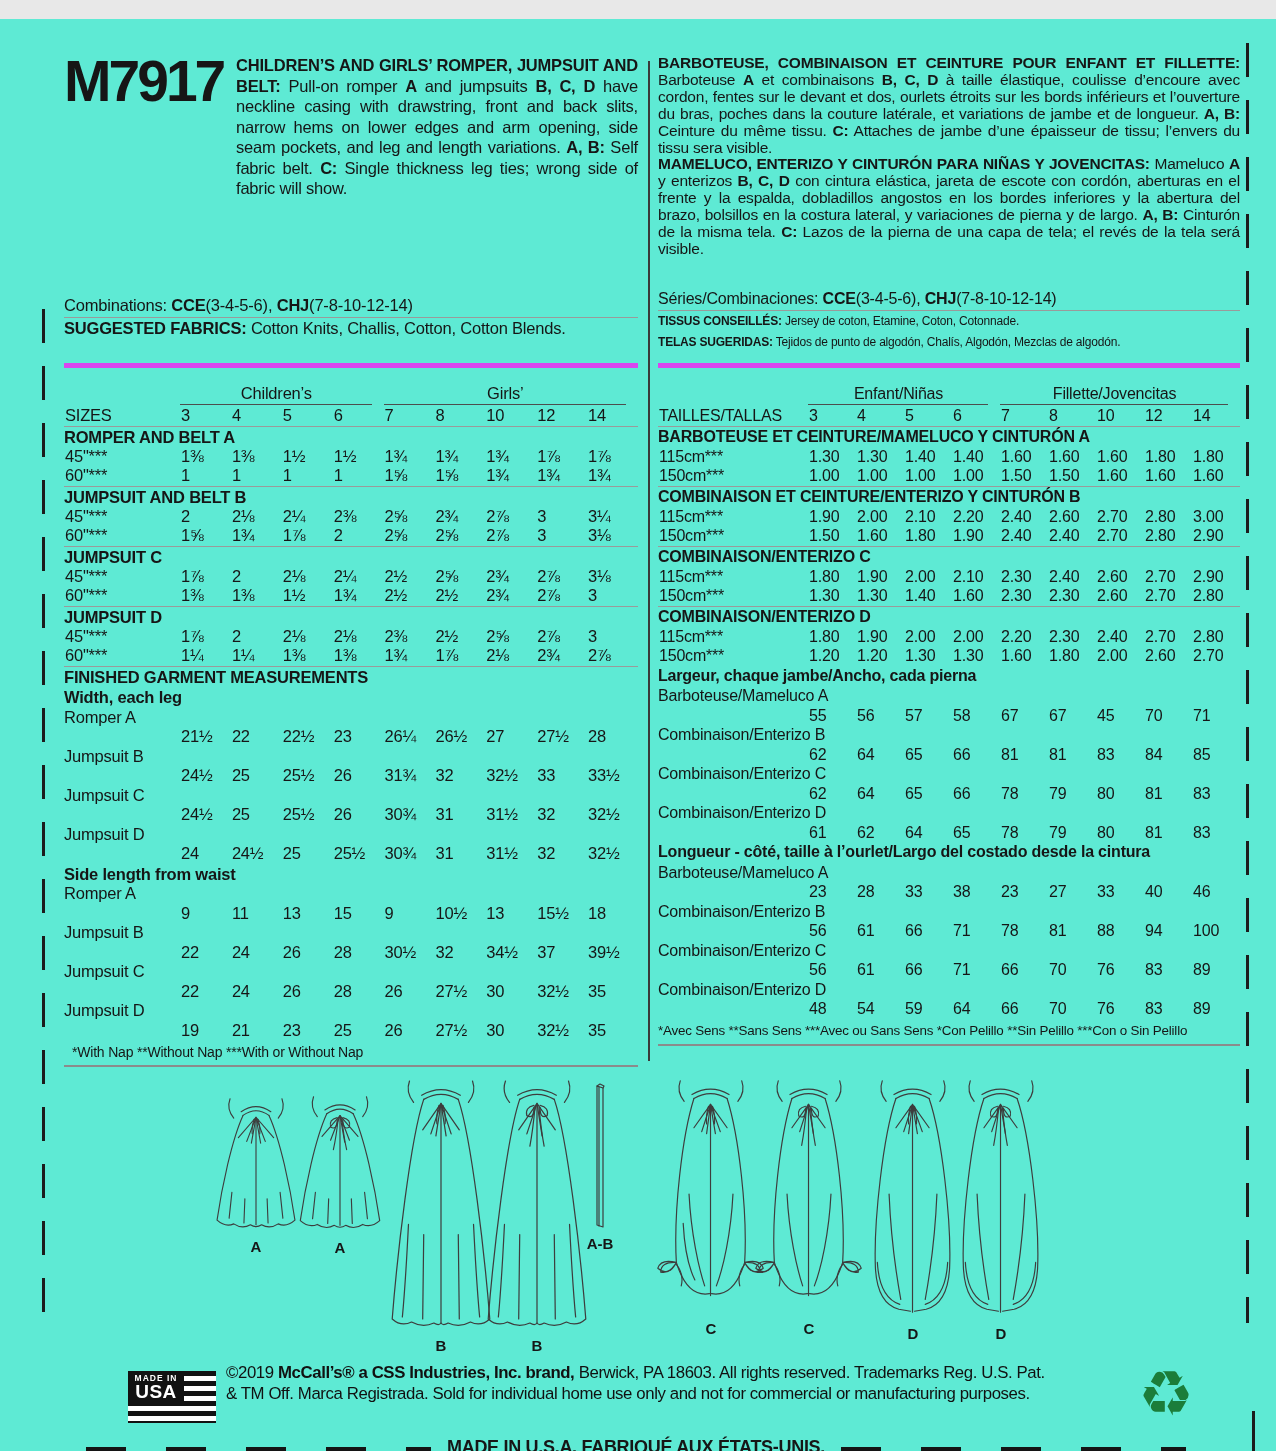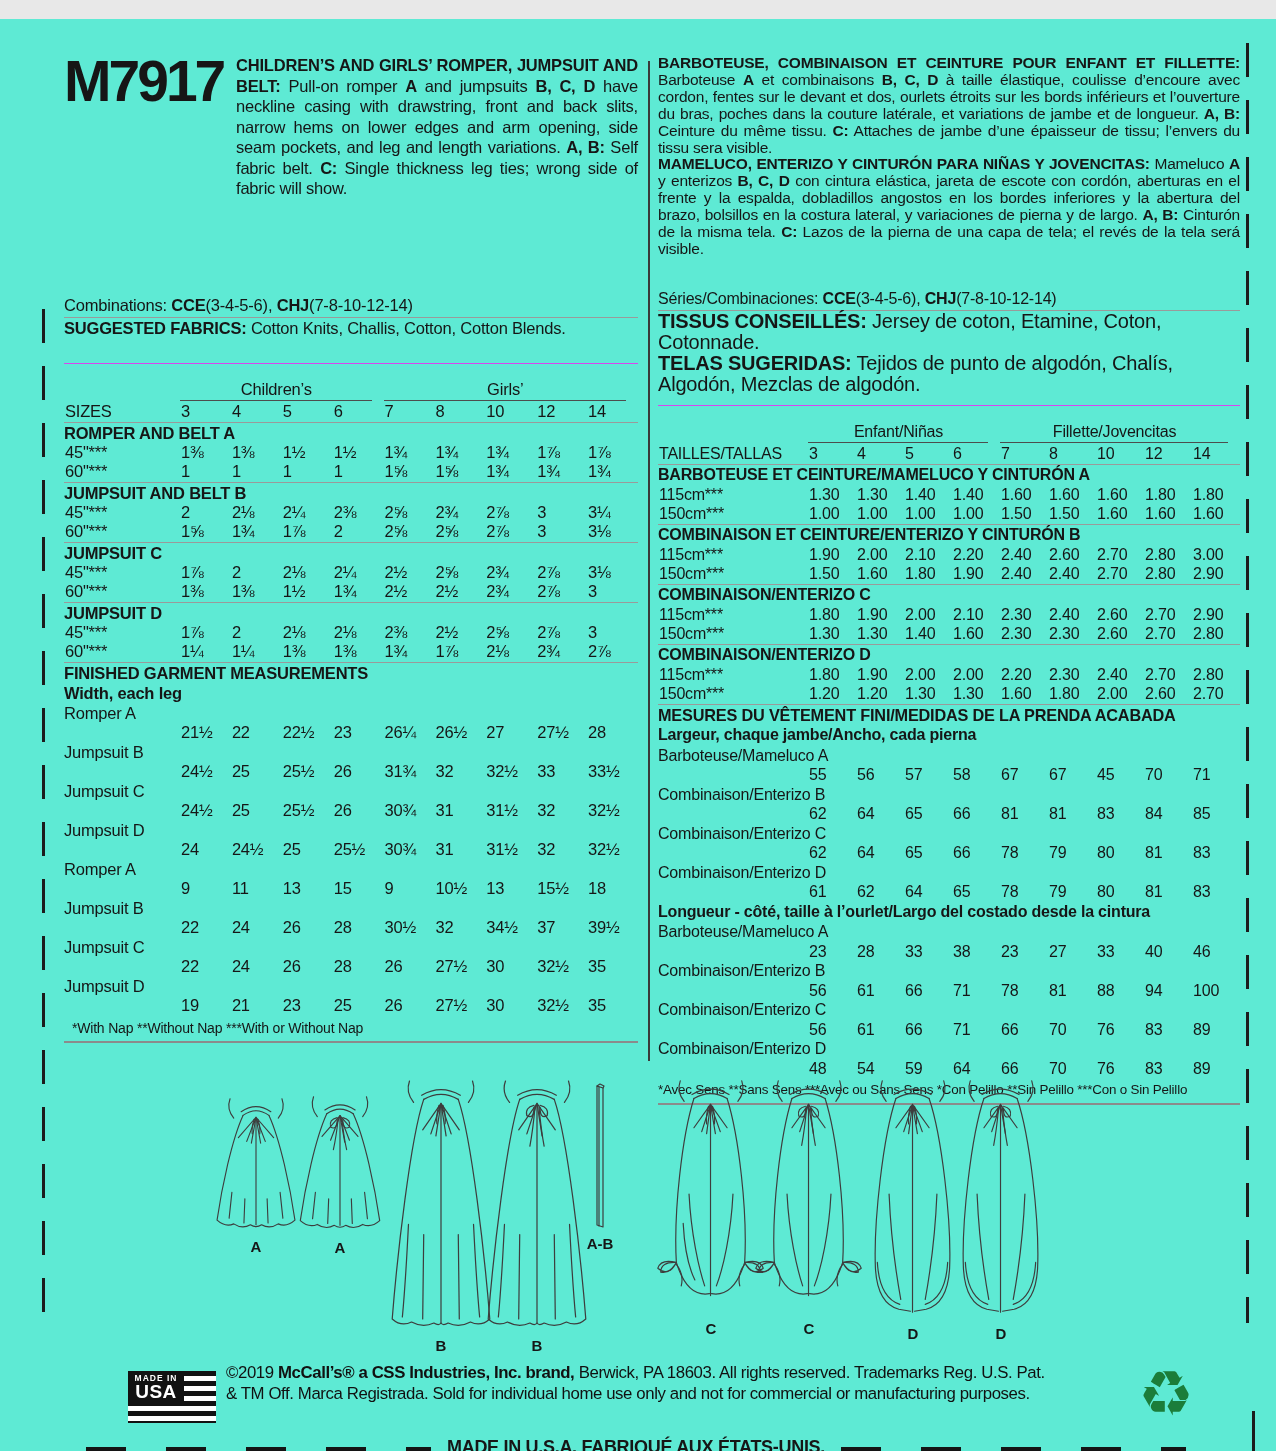--- a/index.html
+++ b/index.html
@@ -21,29 +21,29 @@
 
   
   .m-head{display:flex;align-items:flex-start;}
   .pat-num{font-size:57px;font-weight:800;letter-spacing:-3px;line-height:0.92;width:172px;flex:none;}
   .desc{font-size:16.5px;line-height:20.5px;text-align:justify;}
   .desc-fr,.desc-es{font-size:15.5px;line-height:16.9px;text-align:justify;}
 
   .combos{margin-top:96px;line-height:21px;font-size:16.5px;border-bottom:1px solid #9a9a9a;padding-bottom:1px;}
   .col-right .combos{margin-top:30px;font-size:16px;}
   .fabrics{line-height:21px;font-size:16.5px;margin-bottom:24px;}
-  .col-right .fabrics{font-size:20px;margin-bottom:0;}
+  .col-right .fabrics{font-size:12px;margin-bottom:0;}
   .col-right .fabrics-last{margin-bottom:10px;}
 
   
   .ytable{font-size:16.5px;}
   .trow{display:grid;grid-template-columns:var(--lw,116px) repeat(9,1fr);line-height:19.5px;}
   .col-right .trow{--lw:150px;}
   .trow > span{white-space:nowrap;padding-left:1px;}
-  .group-row{border-top:1px solid #d946ef;padding-top:16px;line-height:19px;}
+  .group-row{border-top:5px solid #d946ef;padding-top:16px;line-height:19px;}
   .spanner{text-align:center;border-bottom:1px solid #4d4d4d;margin-right:12px;padding-bottom:1px;}
   .sizes-row{line-height:21px;}
   .sec-title{font-weight:700;border-top:1px solid #9a9a9a;line-height:20px;}
   .m-title{font-weight:700;border-top:1px solid #9a9a9a;line-height:20.5px;}
   .m-sub{font-weight:700;line-height:20.5px;}
   .m-label{line-height:19.5px;}
   .footnote{font-size:14px;line-height:20px;border-bottom:2px solid #8b8b8b;padding:2px 0 3px 8px;}
   .col-right .footnote{font-size:13.4px;padding-left:0;}
   .col-right .ytable,.col-right .m-title,.col-right .m-sub,.col-right .m-label{font-size:16px;}
   .col-right .m-title{font-size:16.3px;}
@@ -256,20 +256,21 @@
           <span>24</span>
           <span>24½</span>
           <span>25</span>
           <span>25½</span>
           <span>30¾</span>
           <span>31</span>
           <span>31½</span>
           <span>32</span>
           <span>32½</span>
         </div>
+        <div class="m-sub">Side length from waist</div>
         <div class="m-label">Romper A</div>
         <div class="trow">
           <span></span>
           <span>9</span>
           <span>11</span>
           <span>13</span>
           <span>15</span>
           <span>9</span>
           <span>10½</span>
           <span>13</span>
@@ -438,21 +439,20 @@
           <span>1.30</span>
           <span>1.30</span>
           <span>1.60</span>
           <span>1.80</span>
           <span>2.00</span>
           <span>2.60</span>
           <span>2.70</span>
         </div>
       </div>
     <div class="ytable">
-        <div class="m-title">MESURES DU VÊTEMENT FINI/MEDIDAS DE LA PRENDA ACABADA</div>
         <div class="m-sub">Largeur, chaque jambe/Ancho, cada pierna</div>
         <div class="m-label">Barboteuse/Mameluco A</div>
         <div class="trow">
           <span></span>
           <span>55</span>
           <span>56</span>
           <span>57</span>
           <span>58</span>
           <span>67</span>
           <span>67</span>

